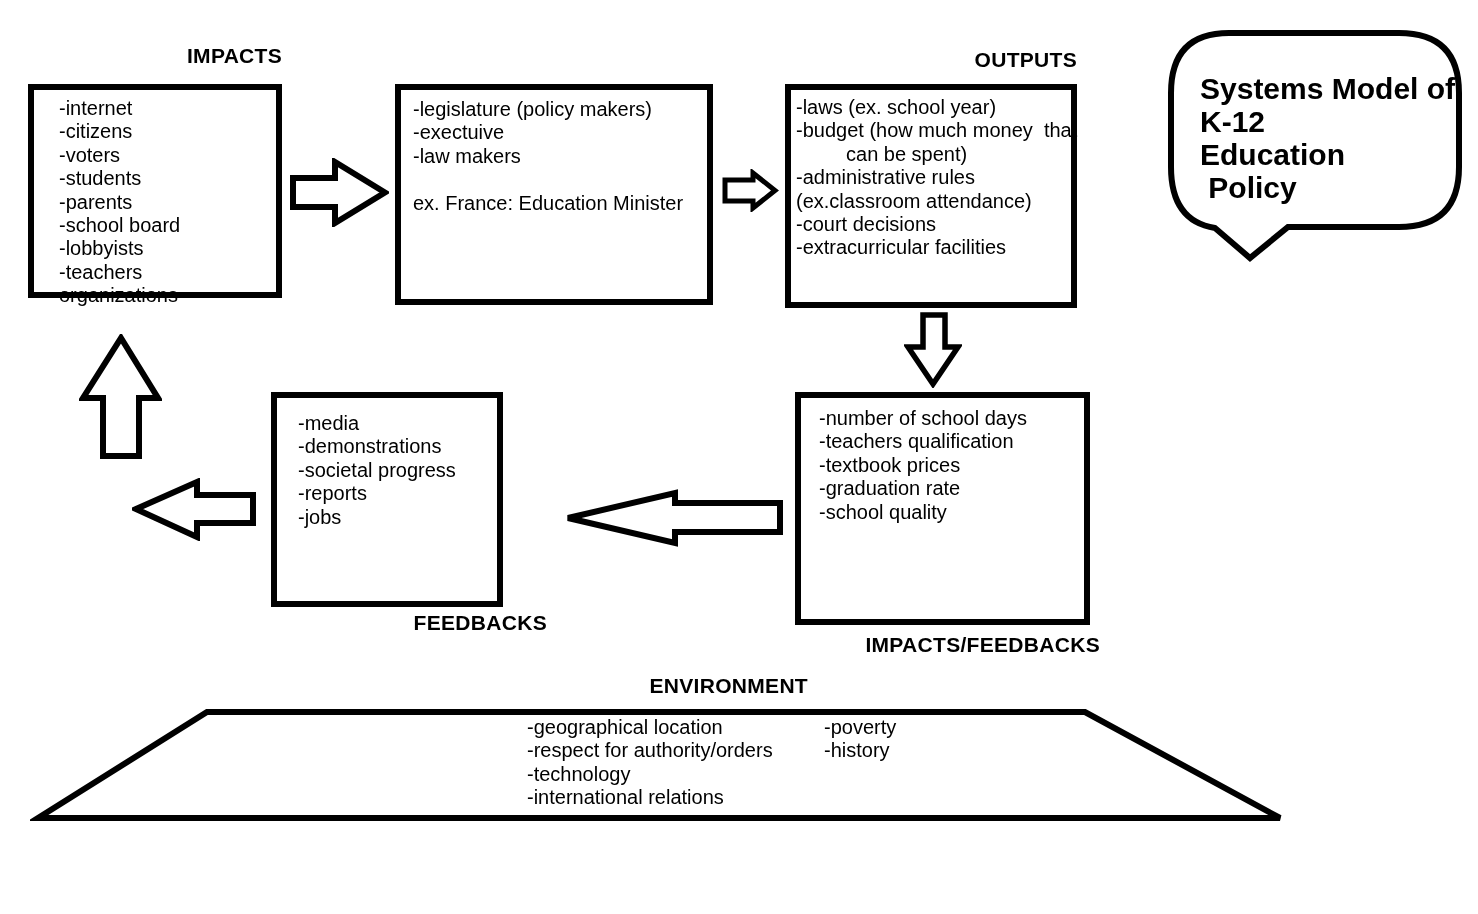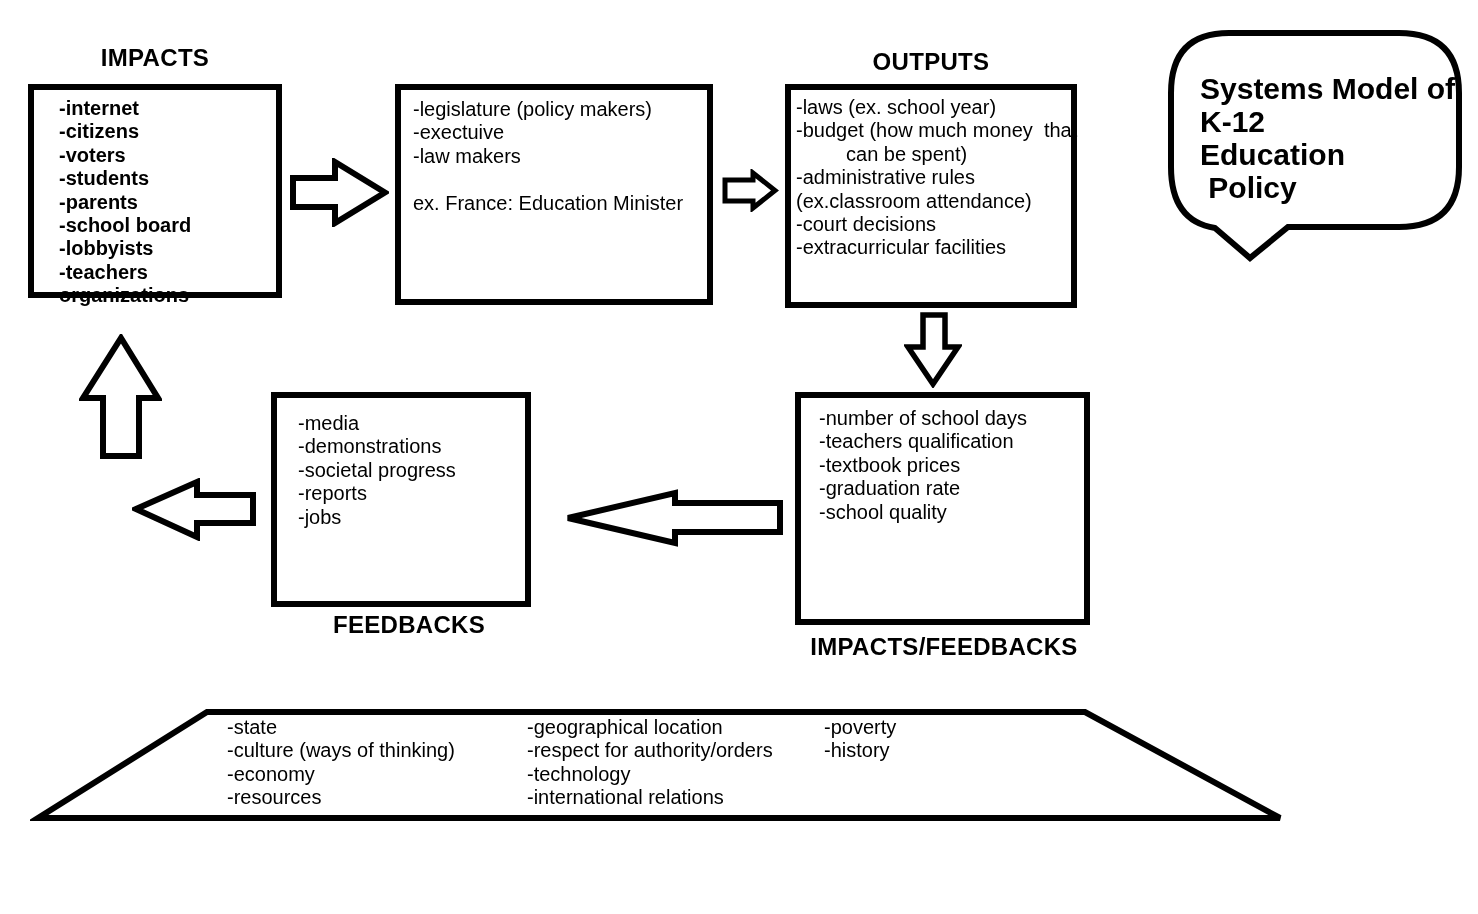--- a/index.html
+++ b/index.html
@@ -7,43 +7,44 @@
     position:relative; width:1478px; height:914px; background:#ffffff;
     font-family:"Liberation Sans", sans-serif; color:#000; overflow:hidden;
   }
   .box {
     position:absolute; border:6px solid #000; background:#fff; box-sizing:border-box;
   }
   .box-text {
     white-space:pre; font-size:20px; line-height:23.4px;
   }
   .title {
-    position:absolute; font-weight:bold; font-size:24px; text-align:center;
+    position:absolute; font-weight:bold; font-size:21px; text-align:right;
     letter-spacing:0.3px; white-space:nowrap;
   }
   .env-col {
     position:absolute; white-space:pre; font-size:20px; line-height:23.4px;
   }
   .abs { position:absolute; }
   .bubble-text {
     position:absolute; font-weight:bold; font-size:30px; line-height:33px; white-space:pre;
   }
   svg { display:block; }
 </style>
 </head>
 <body>
 
 <div id="canvas">
 
   <div class="title" style="left:28px; top:44px; width:254px;">IMPACTS</div>
   <div class="title" style="left:785px; top:48px; width:292px;">OUTPUTS</div>
   <div class="title" style="left:271px; top:611px; width:276px;">FEEDBACKS</div>
   <div class="title" style="left:788px; top:633px; width:312px;">IMPACTS/FEEDBACKS</div>
+  <div class="title" style="left:508px; top:674px; width:300px;">ENVIRONMENT</div>
 
-  <div class="box" style="left:28px; top:84px; width:254px; height:214px; padding:7px 0 6px 25px;font-weight:bold;">
+  <div class="box" style="left:28px; top:84px; width:254px; height:214px; padding:7px 0 6px 25px;">
     <div class="box-text">-internet
 -citizens
 -voters
 -students
 -parents
 -school board
 -lobbyists
 -teachers
 organizations</div>
   </div>
@@ -59,21 +60,21 @@
   <div class="box" style="left:785px; top:84px; width:292px; height:224px; padding:6px 0 16px 5px;">
     <div class="box-text">-laws (ex. school year)
 -budget (how much money  that
          can be spent)
 -administrative rules
 (ex.classroom attendance)
 -court decisions
 -extracurricular facilities</div>
   </div>
 
-  <div class="box" style="left:271px; top:392px; width:260px; height:215px; padding:14px 0 0 21px;">
+  <div class="box" style="left:271px; top:392px; width:232px; height:215px; padding:14px 0 0 21px;">
     <div class="box-text">-media
 -demonstrations
 -societal progress
 -reports
 -jobs</div>
   </div>
 
   <div class="box" style="left:795px; top:392px; width:295px; height:233px; padding:9px 0 12px 18px;">
     <div class="box-text">-number of school days
 -teachers qualification
@@ -86,24 +87,20 @@
     <path d="M 64 6 H 234 Q 294 6 294 66 V 140 Q 294 200 234 200 H 123 L 85 231 L 50 201 Q 6 194 6 140 V 66 Q 6 6 64 6 Z" fill="#ffffff" stroke="#000000" stroke-width="6"></path>
   </svg>
   <div class="bubble-text" style="left:1200px; top:72px;">Systems Model of
 K-12
 Education
  Policy</div>
 
   <svg class="abs" style="left:30px; top:703px;" width="1262" height="126" viewBox="0 0 1262 126">
     <polygon points="177,9 1055,9 1250,115 8,115" fill="#ffffff" stroke="#000000" stroke-width="6"></polygon>
   </svg>
-  <div class="env-col" style="left:227px; top:716px;">-state
--culture (ways of thinking)
--economy
--resources</div>
   <div class="env-col" style="left:527px; top:716px;">-geographical location
 -respect for authority/orders
 -technology
 -international relations</div>
   <div class="env-col" style="left:824px; top:716px;">-poverty
 -history</div>
 
   <svg class="abs" style="left:289px; top:158px;" width="100" height="69" viewBox="-4 -4 100 69">
     <polygon points="0,16 42,16 42,0 92,30.5 42,61 42,45 0,45" fill="#ffffff" stroke="#000000" stroke-width="6"></polygon>
   </svg>

